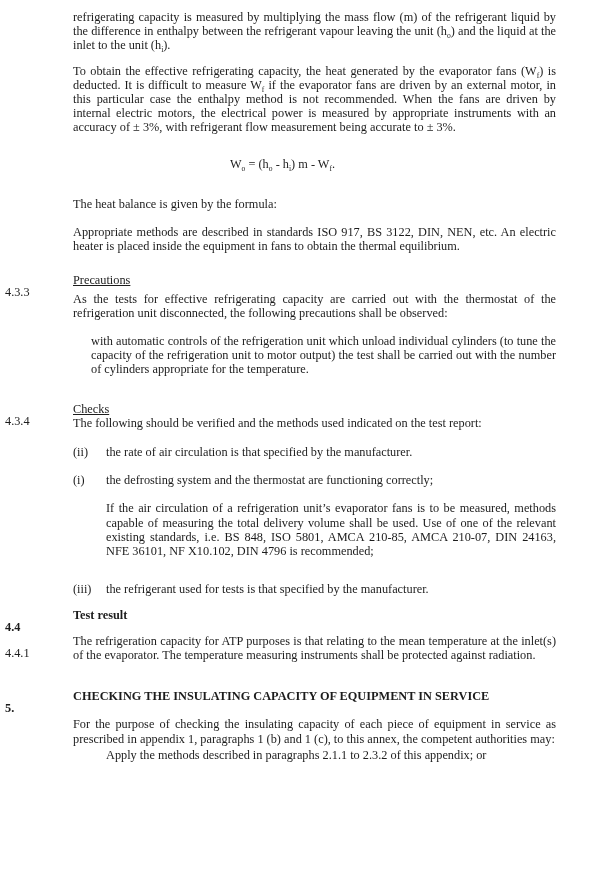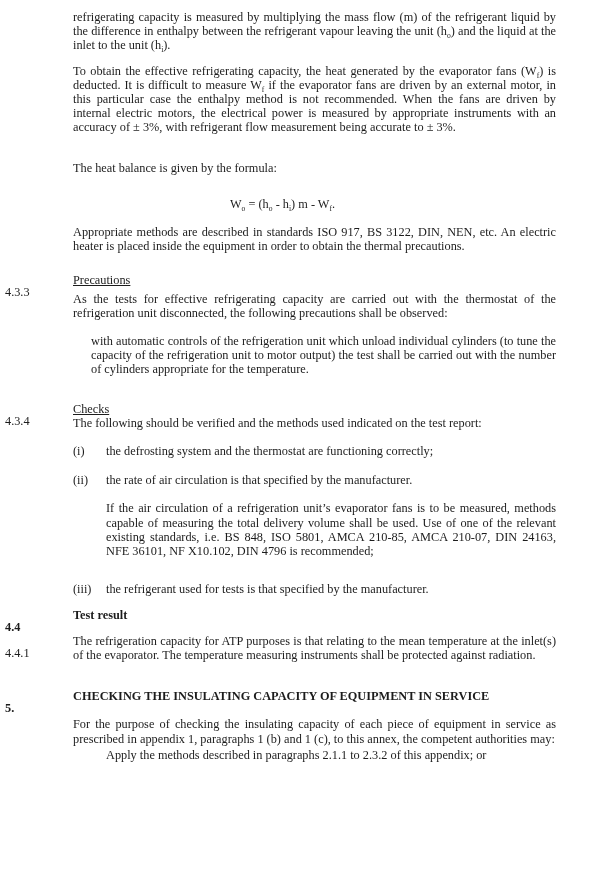--- a/index.html
+++ b/index.html
@@ -34,46 +34,46 @@
 </style>
 </head>
 <body>
 
 <div class="page">
 
   <p class="blk body"><span>refrigerating capacity is measured by multiplying the mass flow (m) of the refrigerant liquid by the difference in enthalpy between the refrigerant vapour leaving the unit (h</span><sub>o</sub><span>) and the liquid at the inlet to the unit (h</span><sub>i</sub><span>).</span></p>
 
   <p class="blk body" style="margin-top:11px"><span>To obtain the effective refrigerating capacity, the heat generated by the evaporator fans (W</span><sub>f</sub><span>) is deducted.  It is difficult to measure W</span><sub>f</sub><span> if the evaporator fans are driven by an external motor, in this particular case the enthalpy method is not recommended.  When the fans are driven by internal electric motors, the electrical power is measured by appropriate instruments with an accuracy of ± 3%, with refrigerant flow measurement being accurate to ± 3%.</span></p>
 
+  <p class="blk formula" style="margin-top:22px"><span>W</span><sub>o</sub><span> = (h</span><sub>o</sub><span> - h</span><sub>i</sub><span>) m - W</span><sub>f</sub><span>.</span></p>
+
   <p class="blk body" style="margin-top:26px"><span>The heat balance is given by the formula:</span></p>
 
-  <p class="blk formula" style="margin-top:22px"><span>W</span><sub>o</sub><span> = (h</span><sub>o</sub><span> - h</span><sub>i</sub><span>) m - W</span><sub>f</sub><span>.</span></p>
-
-  <p class="blk body" style="margin-top:14px"><span>Appropriate methods are described in standards ISO 917, BS 3122, DIN, NEN, etc.  An electric heater is placed inside the equipment in order to obtain the thermal precautions.</span></p>
+  <p class="blk body" style="margin-top:14px"><span>Appropriate methods are described in standards ISO 917, BS 3122, DIN, NEN, etc.  An electric heater is placed inside the equipment in fans to obtain the thermal equilibrium.</span></p>
 
   <div class="blk sec" style="margin-top:20px">
     <span class="num">4.3.3</span>
     <span class="u">Precautions</span>
   </div>
 
   <p class="blk body" style="margin-top:4px"><span>As the tests for effective refrigerating capacity are carried out with the thermostat of the refrigeration unit disconnected, the following precautions shall be observed:</span></p>
 
 
   <p class="blk ind1" style="margin-top:14px"><span>with automatic controls of the refrigeration unit which unload individual cylinders (to tune the capacity of the refrigeration unit to motor output) the test shall be carried out with the number of cylinders appropriate for the temperature.</span></p>
 
   <div class="blk sec" style="margin-top:25px">
     <span class="num">4.3.4</span>
     <span class="u">Checks</span>
   </div>
 
   <p class="blk body" style=""><span>The following should be verified and the methods used indicated on the test report:</span></p>
 
+  <p class="blk item" style="margin-top:15px"><span class="marker">(ii)</span><span>the rate of air circulation is that specified by the manufacturer.</span></p>
+
   <p class="blk item" style="margin-top:14px"><span class="marker">(i)</span><span>the defrosting system and the thermostat are functioning correctly;</span></p>
-
-  <p class="blk item" style="margin-top:15px"><span class="marker">(ii)</span><span>the rate of air circulation is that specified by the manufacturer.</span></p>
 
   <p class="blk ind2" style="margin-top:14px"><span>If the air circulation of a refrigeration unit’s evaporator fans is to be measured, methods capable of measuring the total delivery volume shall be used. Use of one of the relevant existing standards, i.e. BS 848, ISO 5801, AMCA 210-85, AMCA 210-07, DIN 24163, NFE 36101, NF X10.102, DIN 4796 is recommended;</span></p>
 
   <p class="blk item" style="margin-top:24px"><span class="marker">(iii)</span><span>the refrigerant used for tests is that specified by the manufacturer.</span></p>
 
   <div class="blk sec" style="margin-top:12px">
     <span class="num b">4.4</span>
     <span class="b">Test result</span>
   </div>
 

